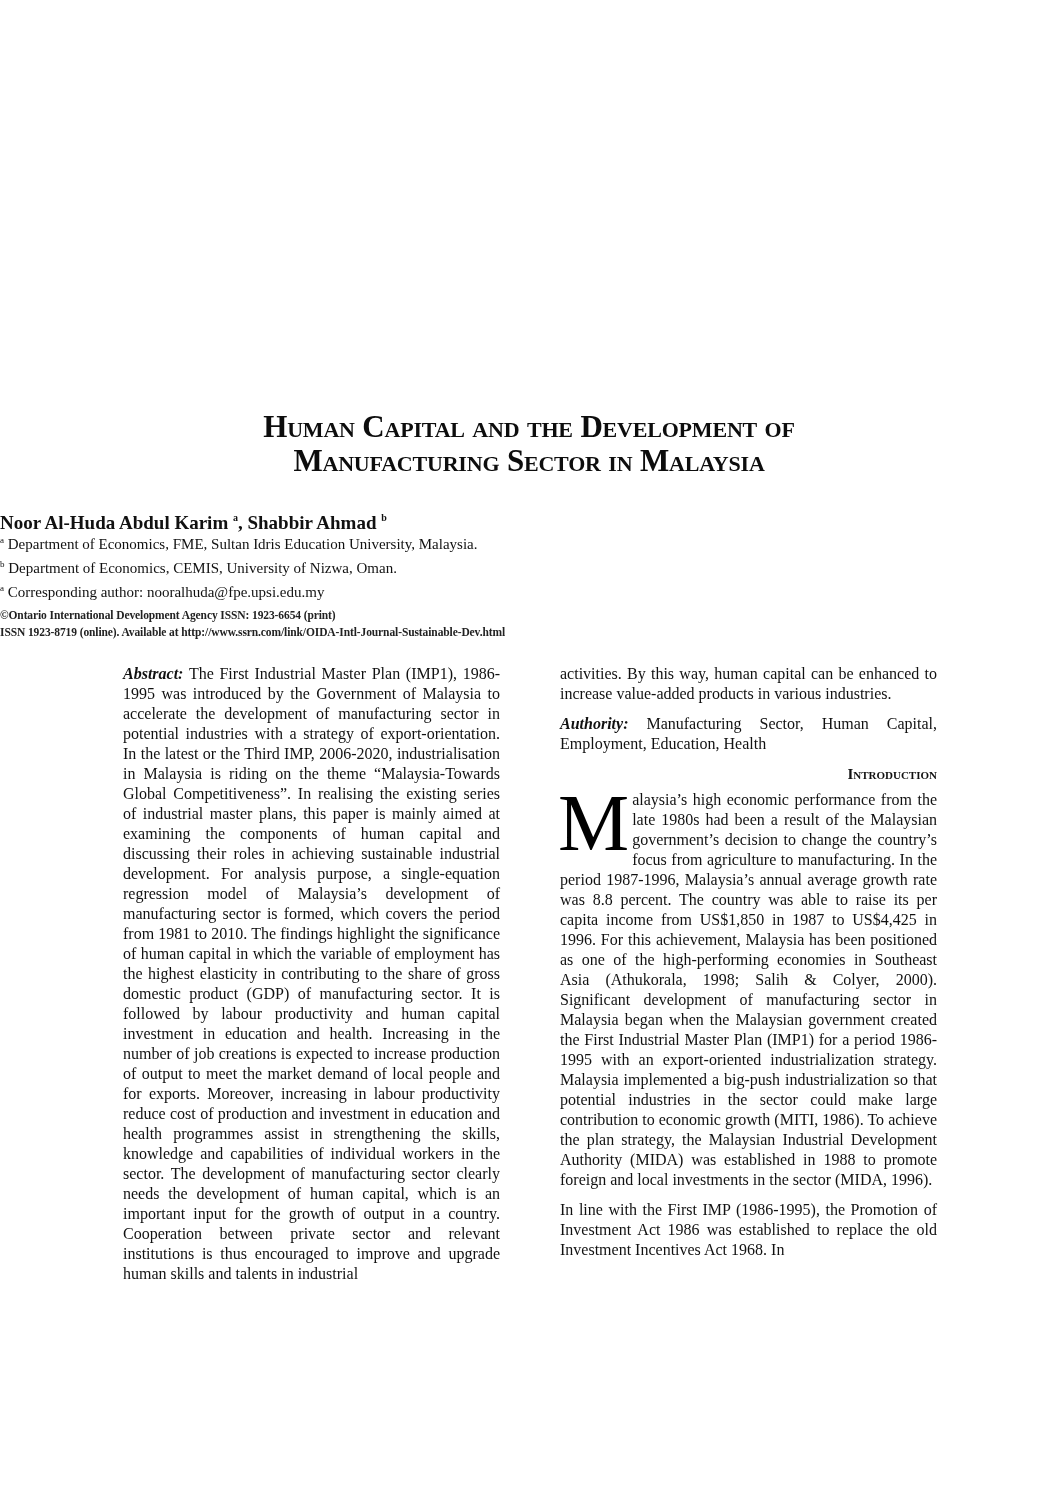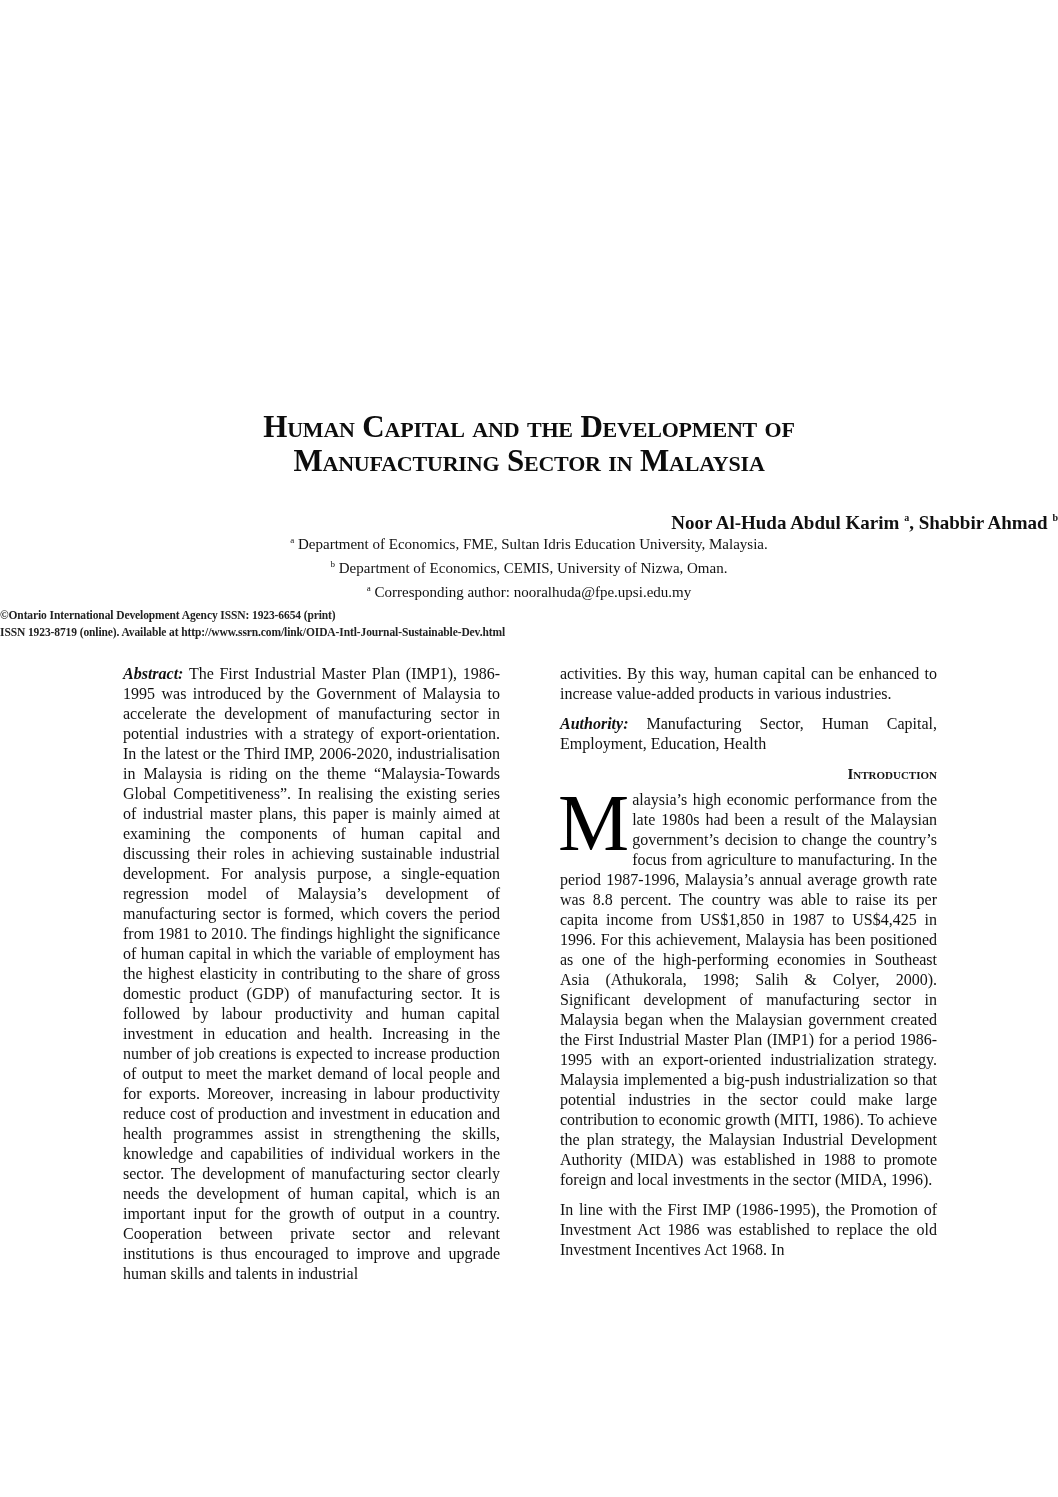--- a/index.html
+++ b/index.html
@@ -36,36 +36,35 @@
     font-size: 31px;
     line-height: 34px;
     letter-spacing: -0.2px;
     color: #0d0d0d;
   }
   .authors {
     position: absolute;
     left: 0;
     top: 506px;
     width: 1058px;
-    text-align: right;
+    text-align: left;
     font-weight: bold;
     font-size: 19px;
     line-height: 24px;
   }
   .authors sup, .affil sup {
     font-size: 10px;
     vertical-align: 8px;
     font-weight: bold;
   }
   .affil-block {
     position: absolute;
     left: 0;
     top: 530px;
     width: 1058px;
-    text-align: center;
     font-size: 15px;
     line-height: 20px;
   }
   .affil sup {
     font-weight: normal;
     vertical-align: 6px;
     font-size: 9px;
   }
   .issn-block {
     position: absolute;

